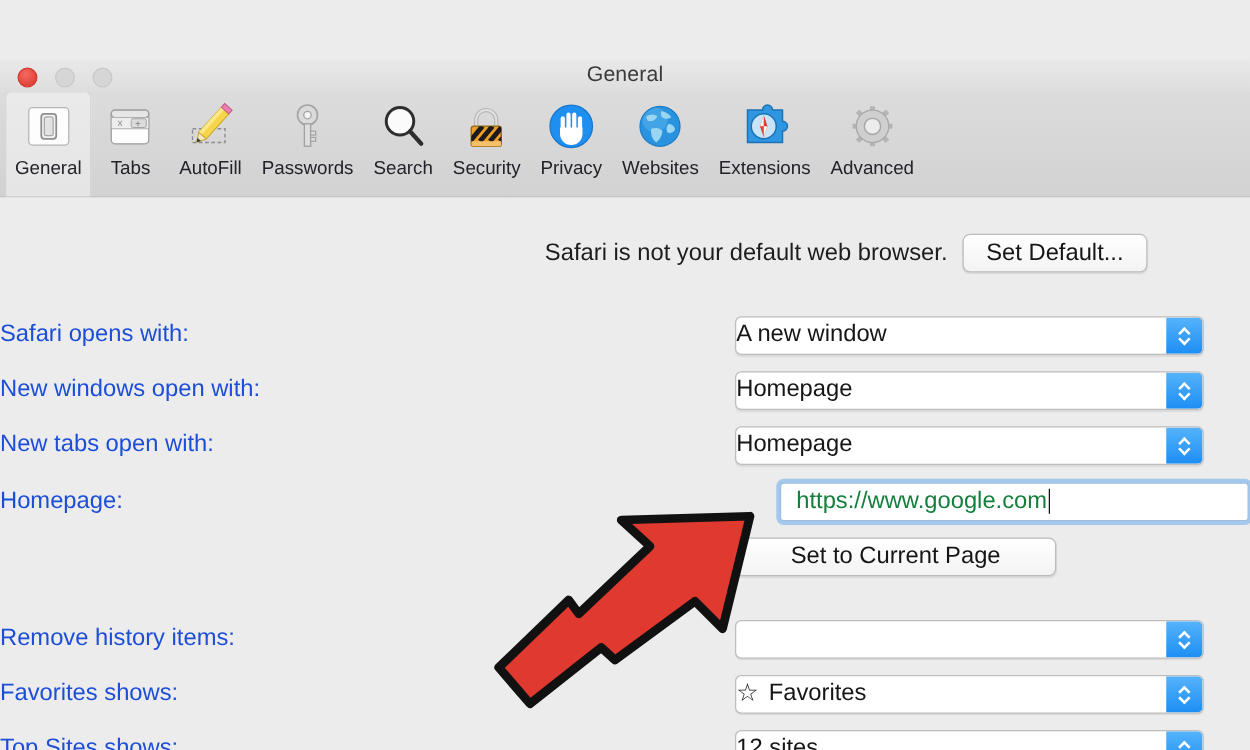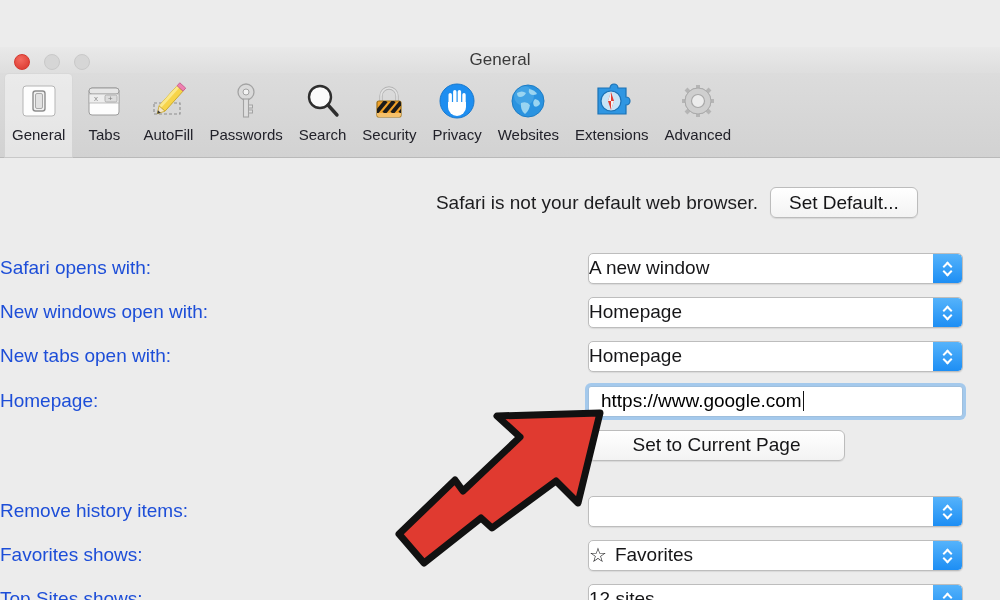--- a/index.html
+++ b/index.html
@@ -195,21 +195,21 @@
     border: 1px solid #9fbfdd;
     border-radius: 3px;
     box-shadow: 0 0 0 3px rgba(106,173,236,0.55);
     display: flex;
     align-items: center;
     box-sizing: border-box;
   }
   .textfield .tf-value {
     padding-left: 12px;
     font-size: 19px;
-    color: #000000;
+    color: #15803d;
     white-space: nowrap;
   }
   .caret {
     display: inline-block;
     width: 1.5px;
     height: 20px;
     background: #111;
     vertical-align: -4px;
     margin-left: 1px;
   }
@@ -454,21 +454,21 @@
       <div class="row-label">New tabs open with:</div>
       <div class="popup">
         <div class="popup-value">Homepage</div>
         <div class="popup-stepper">
           <div class="chev up"></div>
             <div class="chev down"></div>
         </div>
       </div>
     </div>
 
-    <div class="row" style="top:228px;">
+    <div class="row" style="top:228px;gap:36px;">
       <div class="row-label">Homepage:</div>
       <div class="textfield">
         <span class="tf-value">https://www.google.com</span>
           <span class="caret"></span>
       </div>
     </div>
 
     <div class="row" style="top:272px;">
       <div class="row-label"></div>
       <div class="pushbtn" style="width:257px;">Set to Current Page</div>

